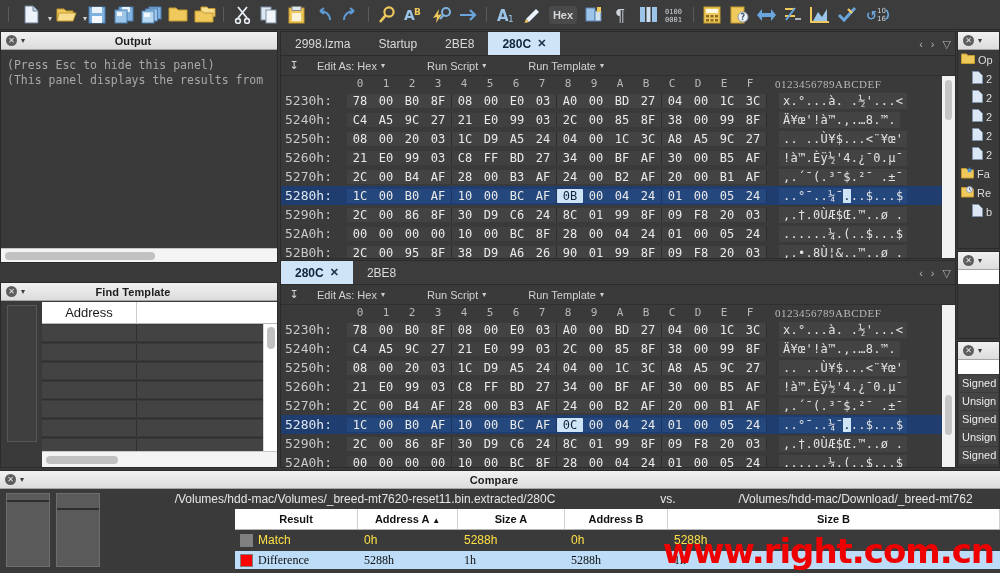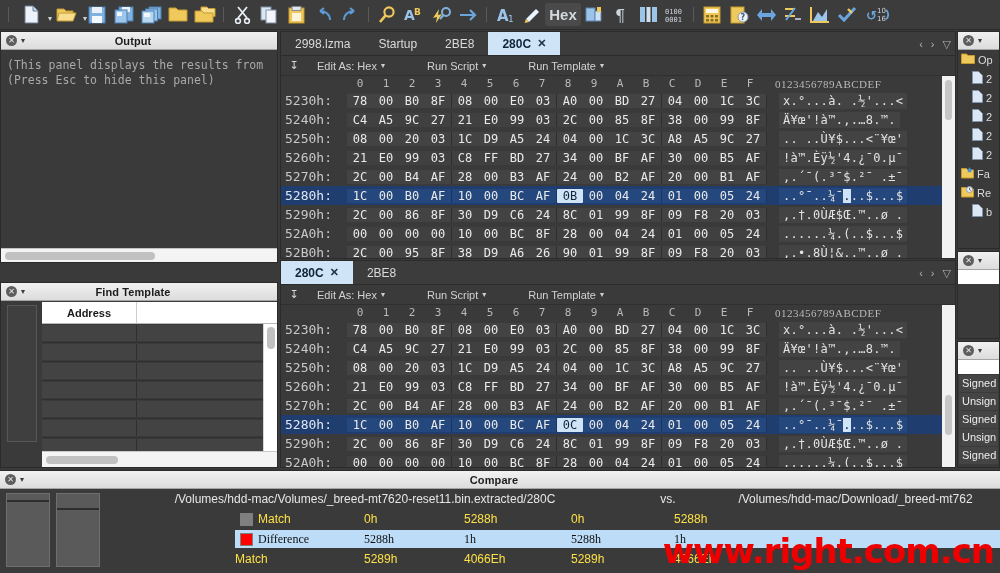--- a/index.html
+++ b/index.html
@@ -11,21 +11,21 @@
   .toolbar { position:absolute; left:0; top:0; width:1000px; height:30px;
     background:#3c3c3c; border-bottom:1px solid #2b2b2b;
     display:flex; align-items:center; padding-left:4px; gap:1px; }
   .tb-btn { width:26px; height:26px; display:flex; align-items:center; justify-content:center;
     border-radius:3px; position:relative; }
   .tb-btn svg { display:block; }
   .tb-sep { width:9px; height:26px; display:flex; align-items:center; justify-content:center; }
   .tb-sep i { display:block; width:1px; height:15px; background:#5a5a5a; }
   .tb-caret { position:absolute; right:-4px; bottom:5px; font-size:8px; color:#cfd3d6; }
   .tb-btn.w34 { width:34px; }
-  .tb-hex { color:#d5d9dc; font-size:15px; font-weight:bold; background:#4a4a4a; border-radius:3px;
+  .tb-hex { color:#d5d9dc; font-size:11px; font-weight:bold; background:#4a4a4a; border-radius:3px;
      padding:3px 4px; }
 
   
   .panel-bar { background:linear-gradient(#f1f1f1,#dcdcdc); border-bottom:1px solid #a5a5a5;
     height:18px; display:flex; align-items:center; position:relative; }
   .panel-bar .ptitle { flex:1; text-align:center; font-size:11px; color:#1c1c1c; font-weight:bold;
     letter-spacing:0.1px; }
   .pb-close { width:11px; height:11px; border-radius:50%; background:#5d5d5d; color:#e8e8e8;
     font-size:8px; line-height:11px; text-align:center; margin-left:5px; }
   .pb-caret { font-size:8px; color:#3a3a3a; margin-left:4px; }
@@ -43,21 +43,21 @@
     background:#c1c1c1; display:block; }
 
   
   .find-panel { position:absolute; left:0; top:282px; width:278px; height:186px;
     background:#3a3a3a; border:1px solid #2b2b2b; }
   .fr-body { position:absolute; top:19px; left:0; right:0; bottom:0; display:flex; }
   .fr-left { width:41px; background:#3a3a3a; padding:3px 4px 0 6px; }
   .fr-leftbox { width:30px; height:137px; background:#3f3f3f; border:1px solid #575757; }
   .fr-table { flex:1; background:#3a3a3a; position:relative; }
   .fr-head { display:flex; height:22px; background:#ffffff; border-bottom:1px solid #b8b8b8; }
-  .fr-head .c1 { width:95px; text-align:center; font-size:11px; font-weight:bold; color:#1a1a1a;
+  .fr-head .c1 { width:95px; text-align:center; font-size:13px; font-weight:normal; color:#1a1a1a;
      line-height:22px; border-right:1px solid #cdcdcd;}
   .fr-head .c2 { flex:1; }
   .fr-rows { position:absolute; top:22px; left:0; right:14px; bottom:16px; overflow:hidden; }
   .fr-row { height:19px; display:flex; border-bottom:1px solid #2f2f2f; }
   .fr-row .c1 { width:95px; background:#434343; border-right:1px solid #2f2f2f; margin:1px 0; }
   .fr-row .c2 { flex:1; background:#434343; margin:1px 0; }
   .fr-vscroll { position:absolute; right:0; top:22px; bottom:16px; width:14px; background:#fff;
     border-left:1px solid #d6d6d6; }
   .fr-vscroll i { position:absolute; left:3px; top:3px; width:8px; height:22px; border-radius:4px;
     background:#c1c1c1; display:block; }
@@ -387,22 +387,22 @@
   </div>
 
   <div class="output-panel">
     <div class="panel-bar">
       <div class="pb-close">✕</div>
       <div class="pb-caret">▾</div>
       <div class="ptitle">Output</div>
       <div style="width:36px"></div>
     </div>
     <div class="output-body">
+      <div>(Press Esc to hide this panel)</div>
       <div>(This panel displays the results from</div>
-      <div>(Press Esc to hide this panel)</div>
     </div>
     <div class="hscroll">
         <i style="width:150px"></i>
       </div>
   </div>
 
   <div class="find-panel">
     <div class="panel-bar">
       <div class="pb-close">✕</div>
       <div class="pb-caret">▾</div>
@@ -1205,20 +1205,30 @@
             <span class="tick"></span>
           </div>
       </div>
       <div class="cmp-main">
         <div class="cmp-paths">
           <div class="pa">/Volumes/hdd-mac/Volumes/_breed-mt7620-reset11.bin.extracted/280C</div>
           <div class="vs">vs.</div>
           <div class="pb">/Volumes/hdd-mac/Download/_breed-mt762</div>
         </div>
         <div class="cmp-table">
+          <div class="cmp-head">
+            <div class="c-res" style="display:block !important;text-align:center">Result</div>
+            <div class="c-aa">
+              <span>Address A</span>
+              <span style="font-size:8px">▲</span>
+            </div>
+            <div class="c-sa">Size A</div>
+            <div class="c-ab">Address B</div>
+            <div class="c-sb">Size B</div>
+          </div>
           <div id="cmp-rows">
               <div class="cmp-r">
                 <div class="c-res">
                   <span class="sw" style="background:#808080"></span>
                   <span>Match</span>
                 </div>
                 <div class="c-aa">0h</div>
                 <div class="c-sa">5288h</div>
                 <div class="c-ab">0h</div>
                 <div class="c-sb">5288h</div>

